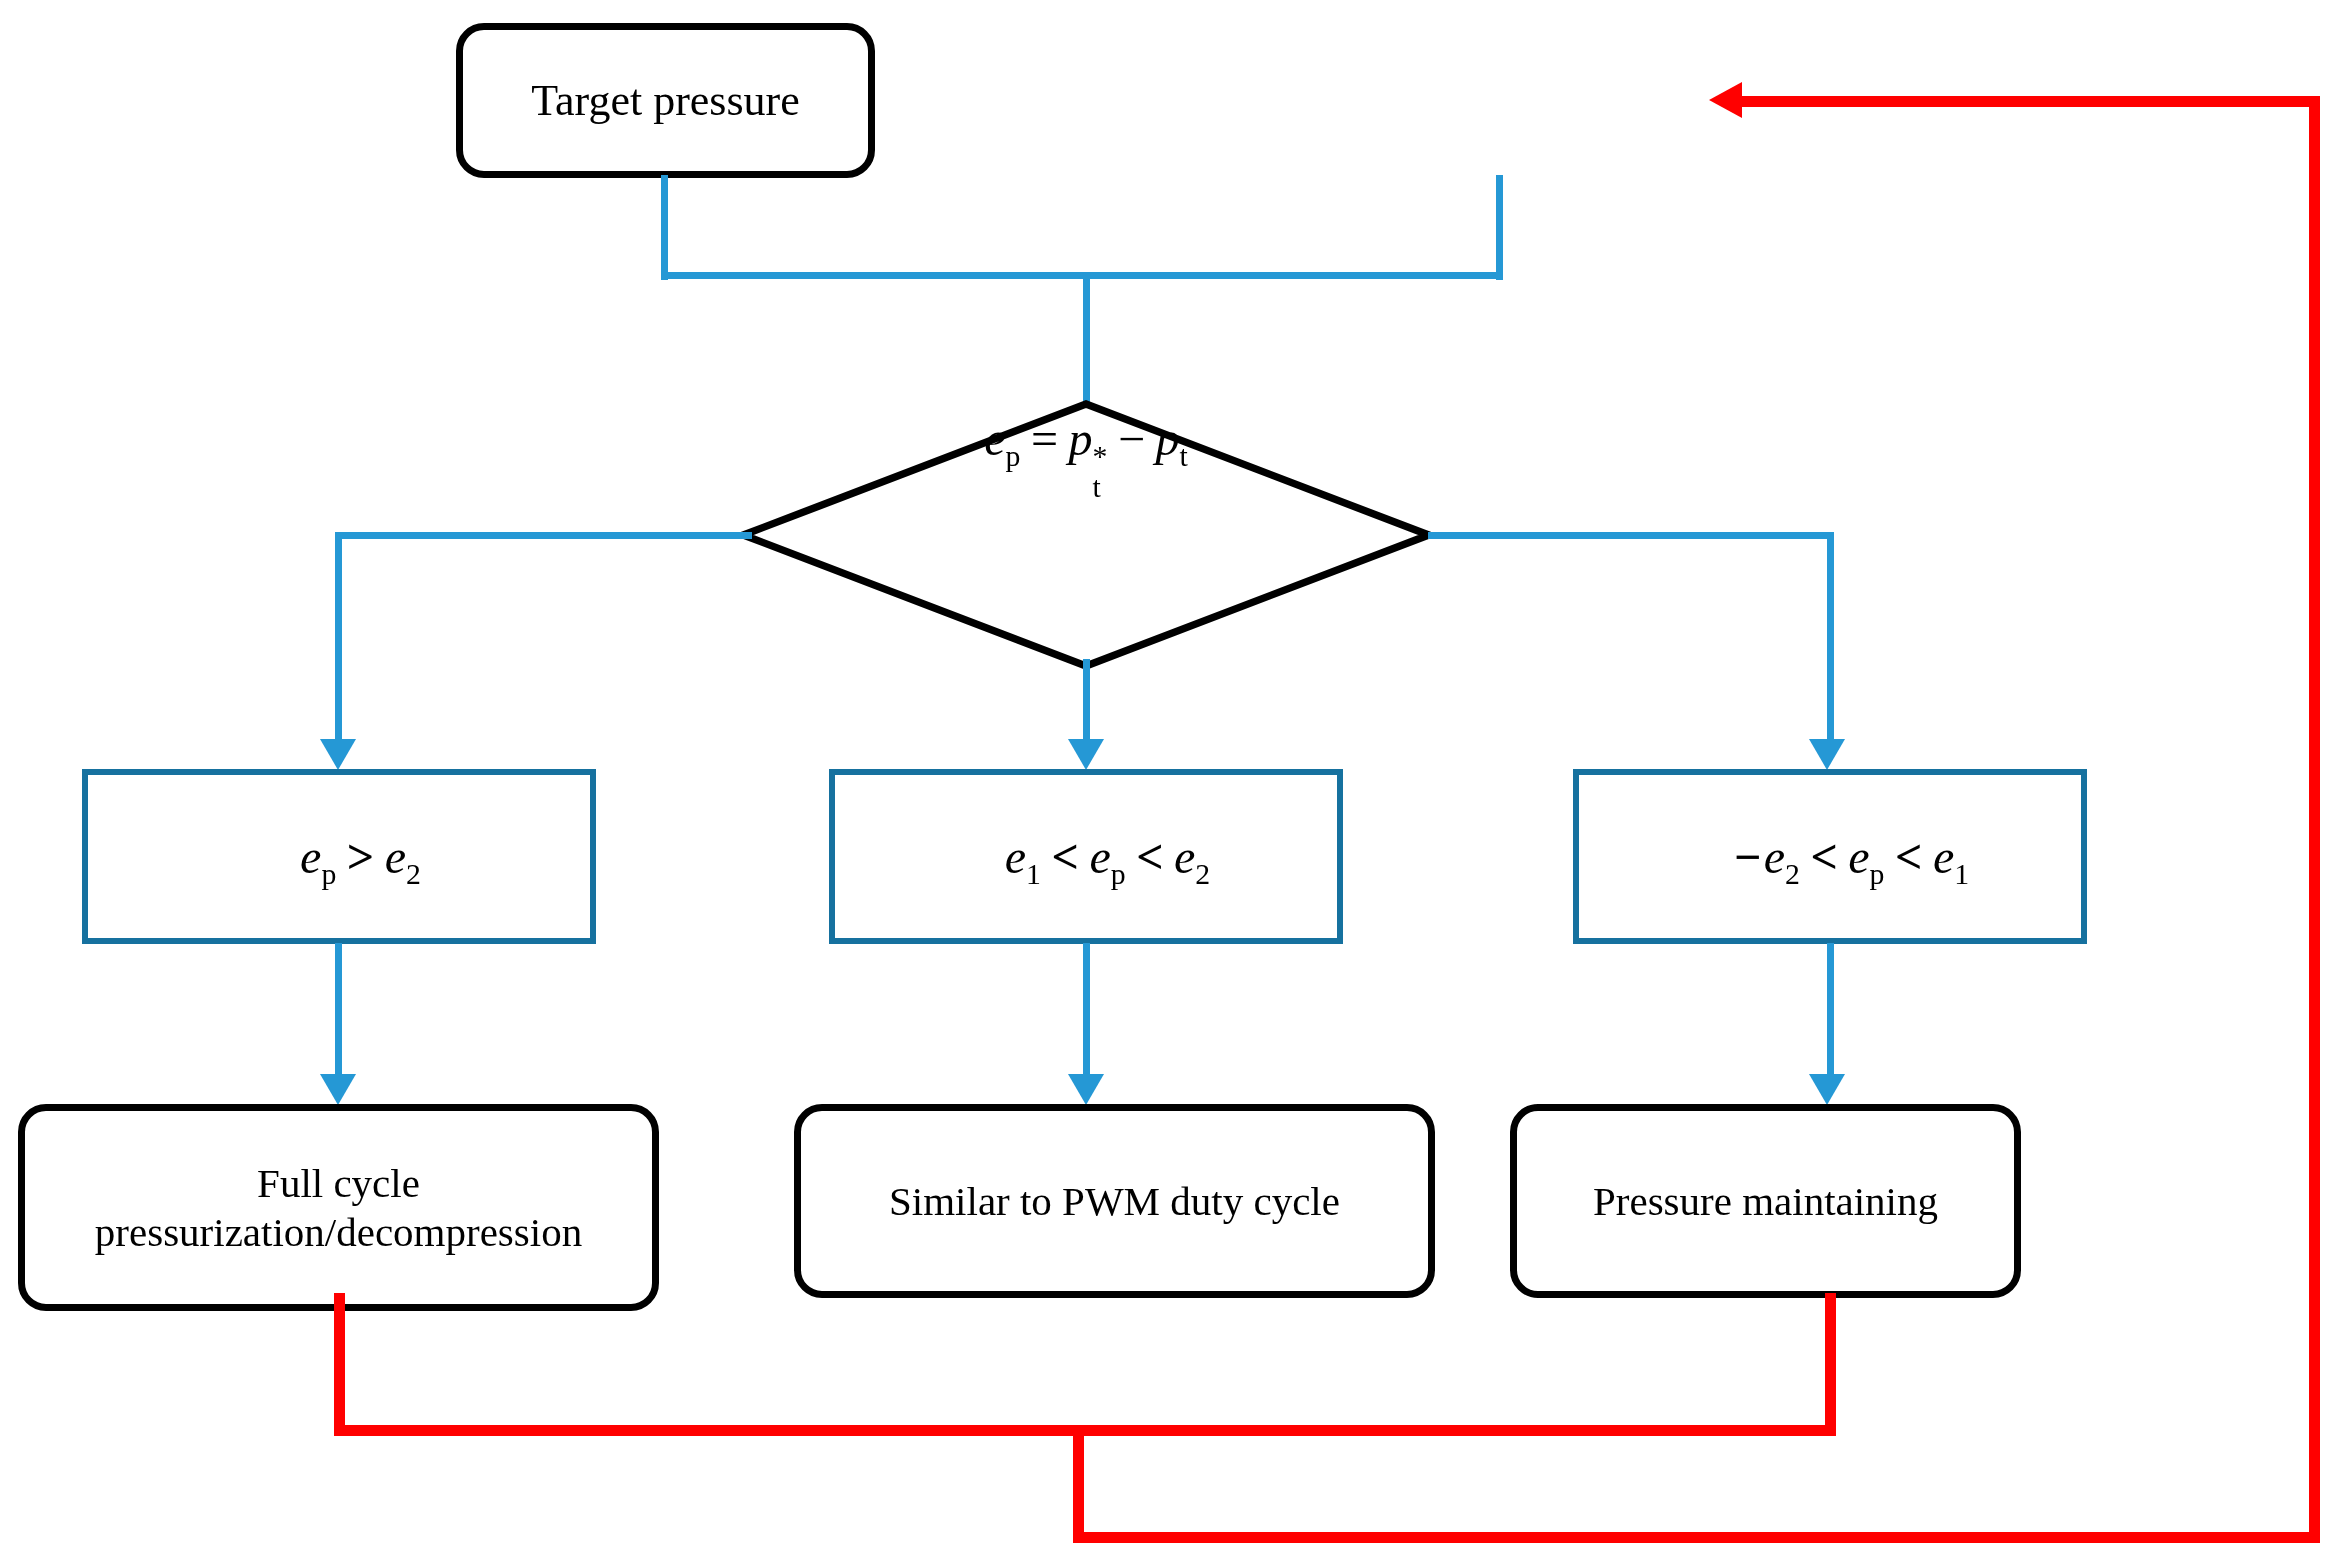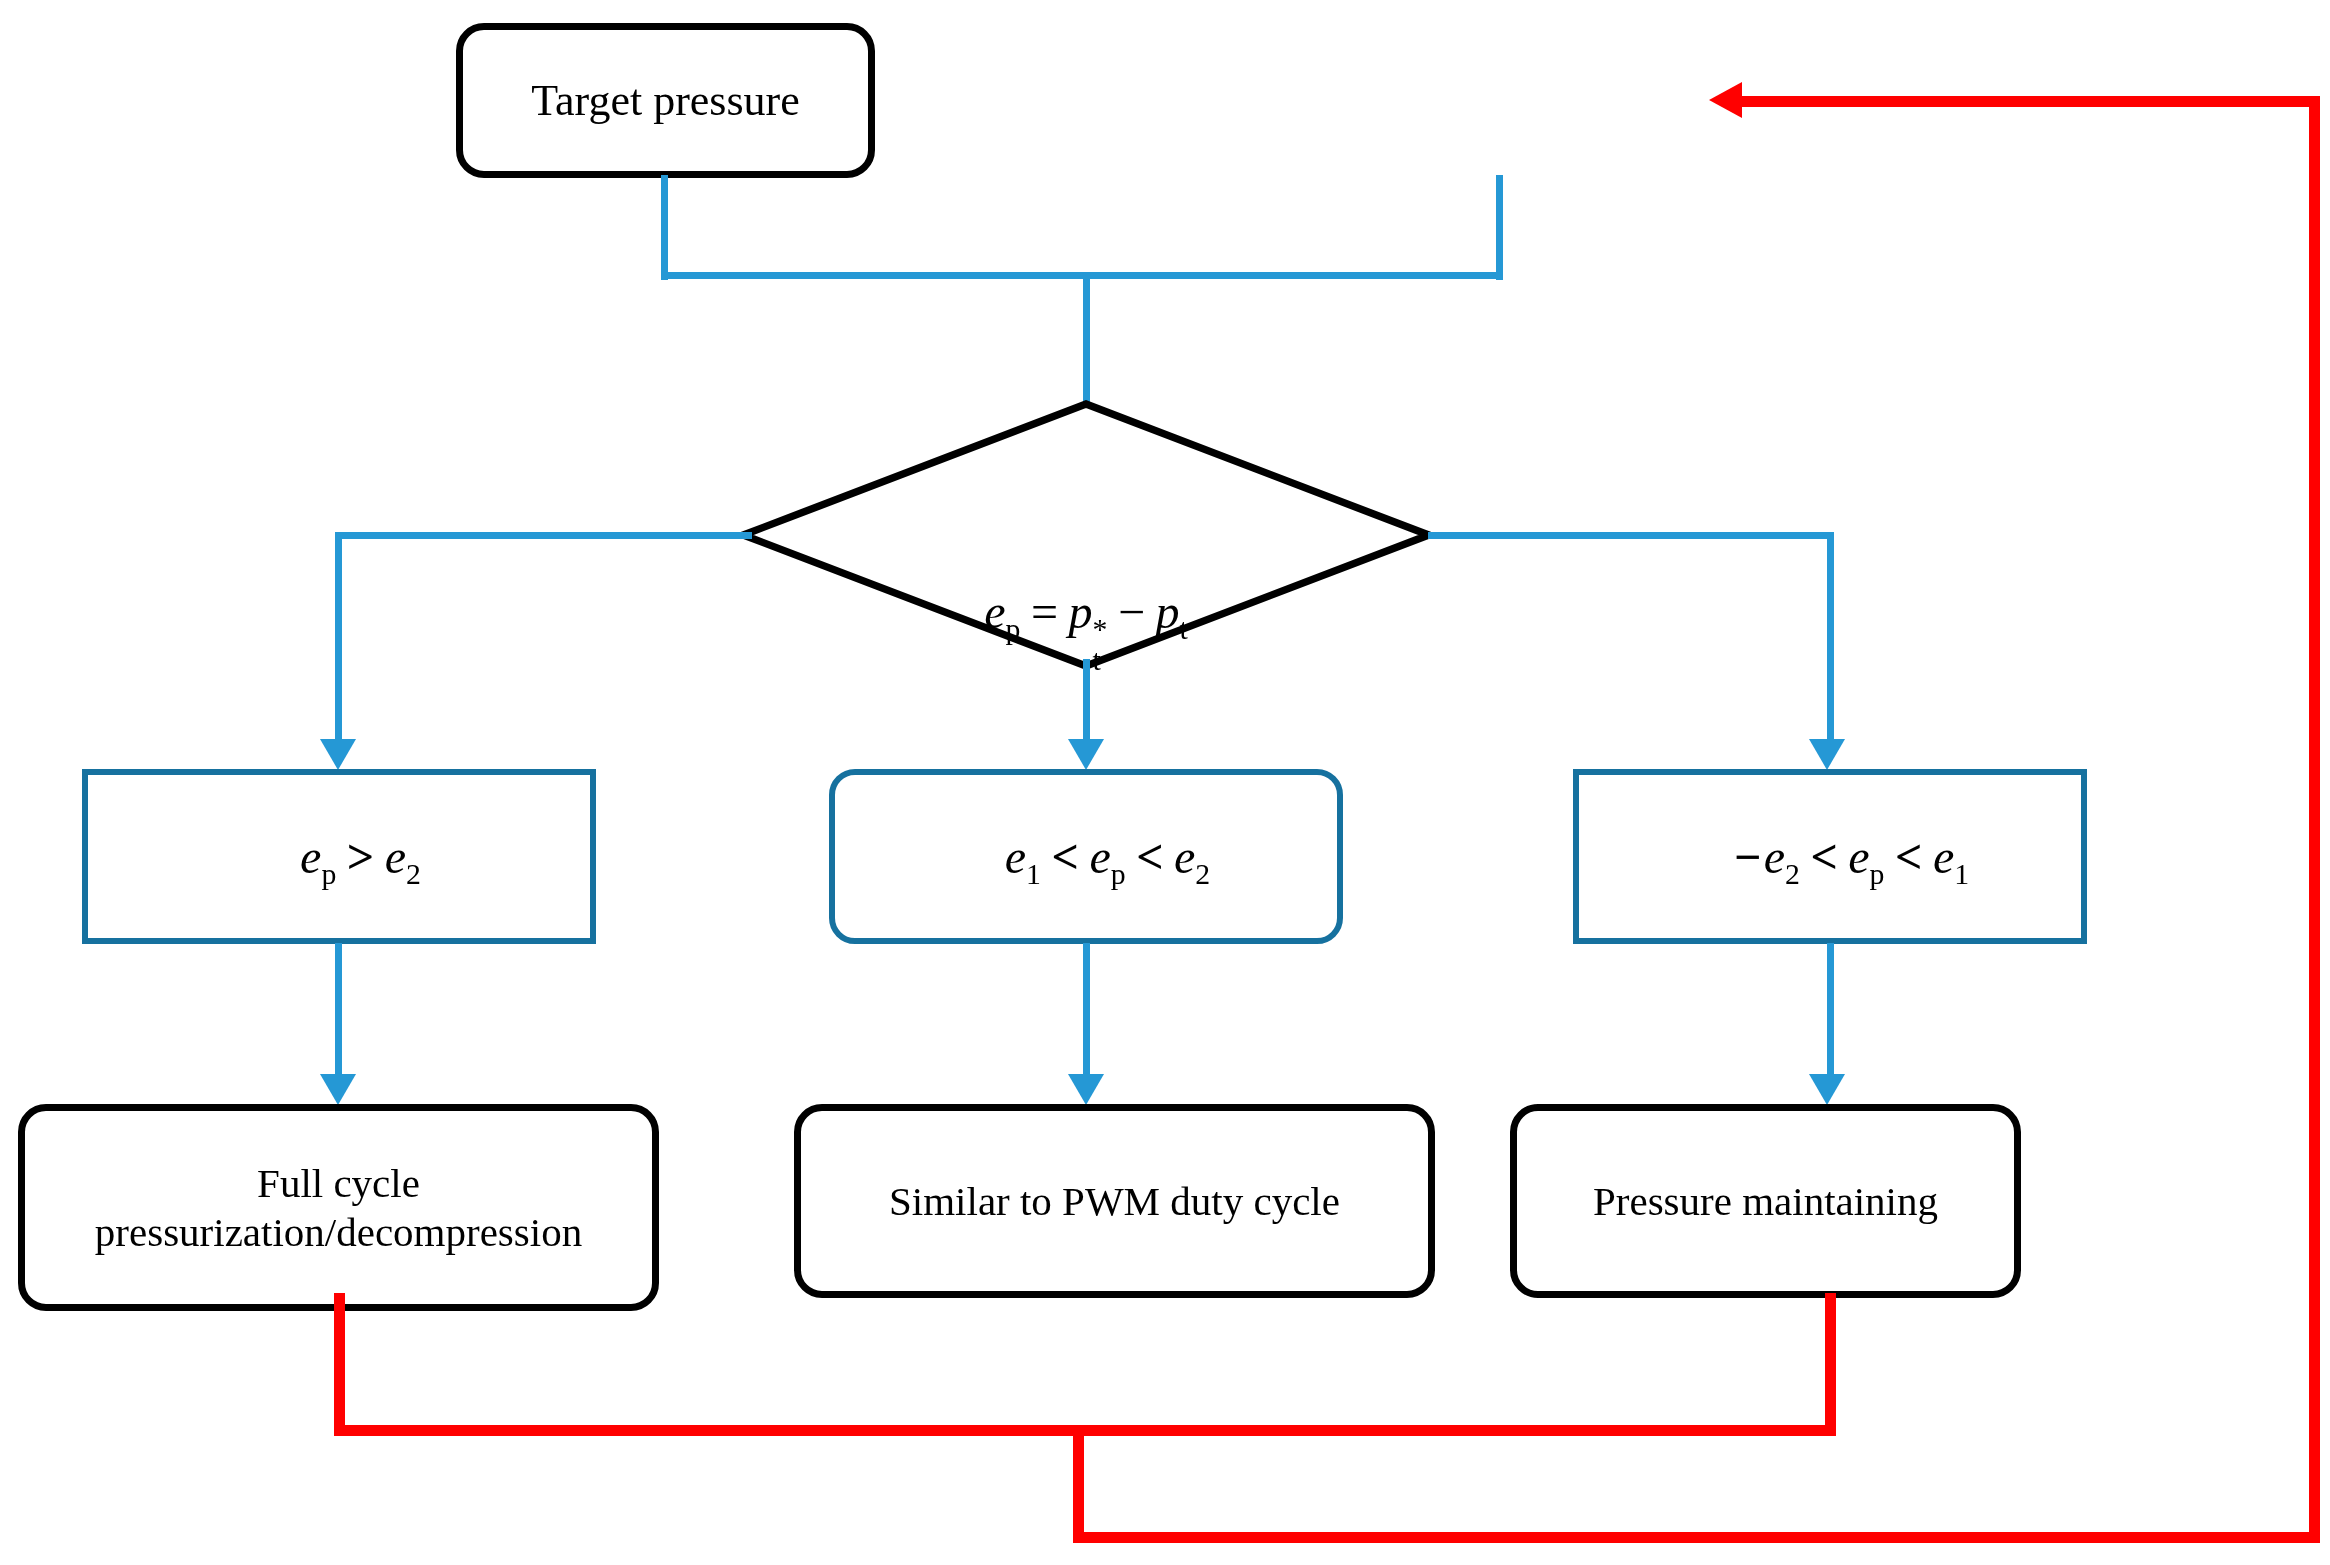--- a/index.html
+++ b/index.html
@@ -33,38 +33,38 @@
   .cond{
     position:absolute;
     border:6.6px solid #16719F;
     background:#fff;
     display:flex;align-items:center;justify-content:center;
     font-size:48px;
     box-sizing:border-box;
     padding-left:43px;
   }
   #cond-left{left:82px;top:769px;width:514px;height:175px;}
-  #cond-mid{left:829px;top:769px;width:514px;height:175px;border-radius:26px;}
+  #cond-mid{left:829px;top:769px;width:514px;height:175px;}
   #cond-right{left:1573px;top:769px;width:514px;height:175px;}
 
   
   .it{font-style:italic;}
   .sb{font-size:0.62em;vertical-align:-0.38em;line-height:0;}
   .op{font-weight:bold;padding:0 0.22em;}
   .eqop{padding:0 0.22em;}
   .stack{display:inline-flex;flex-direction:column;align-items:flex-start;
          font-size:0.62em;line-height:0.75;vertical-align:-0.62em;}
   .stack .st-sup{transform:translateY(-0.25em);}
   .stack .st-sub{transform:translateY(0.05em);}
 
   
   #diamond-svg{position:absolute;left:736px;top:399px;width:700px;height:272px;}
   #diamond-label{
-    position:absolute;left:736px;top:398px;width:700px;height:272px;
-    display:flex;align-items:flex-end;justify-content:center;
+    position:absolute;left:736px;top:411px;width:700px;height:272px;
+    display:flex;align-items:flex-start;justify-content:center;
     font-size:48px;
   }
 
   
   .bseg{position:absolute;background:#2598D5;}
   #b-v-target {left:661px; top:175px; width:7.4px;  height:105px;}
   #b-v-actual {left:1496px;top:175px; width:7.4px;  height:105px;}
   #b-h-top    {left:661px; top:272px; width:842px;height:7.4px;}
   #b-v-diam   {left:1083px;top:279px; width:7.4px;  height:132px;}
 

